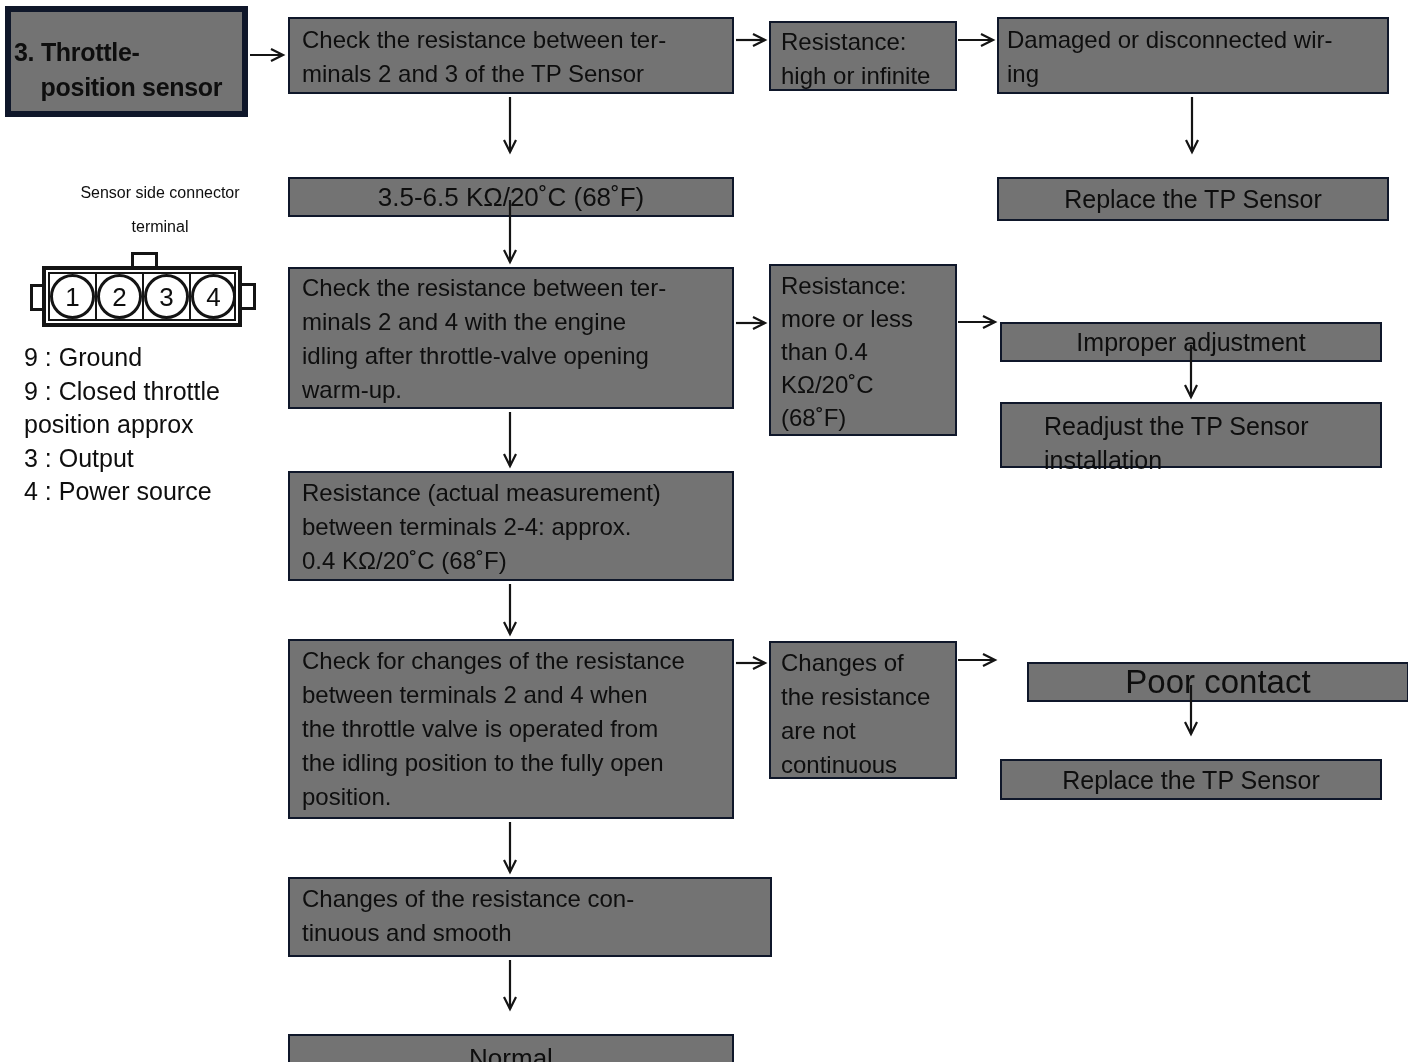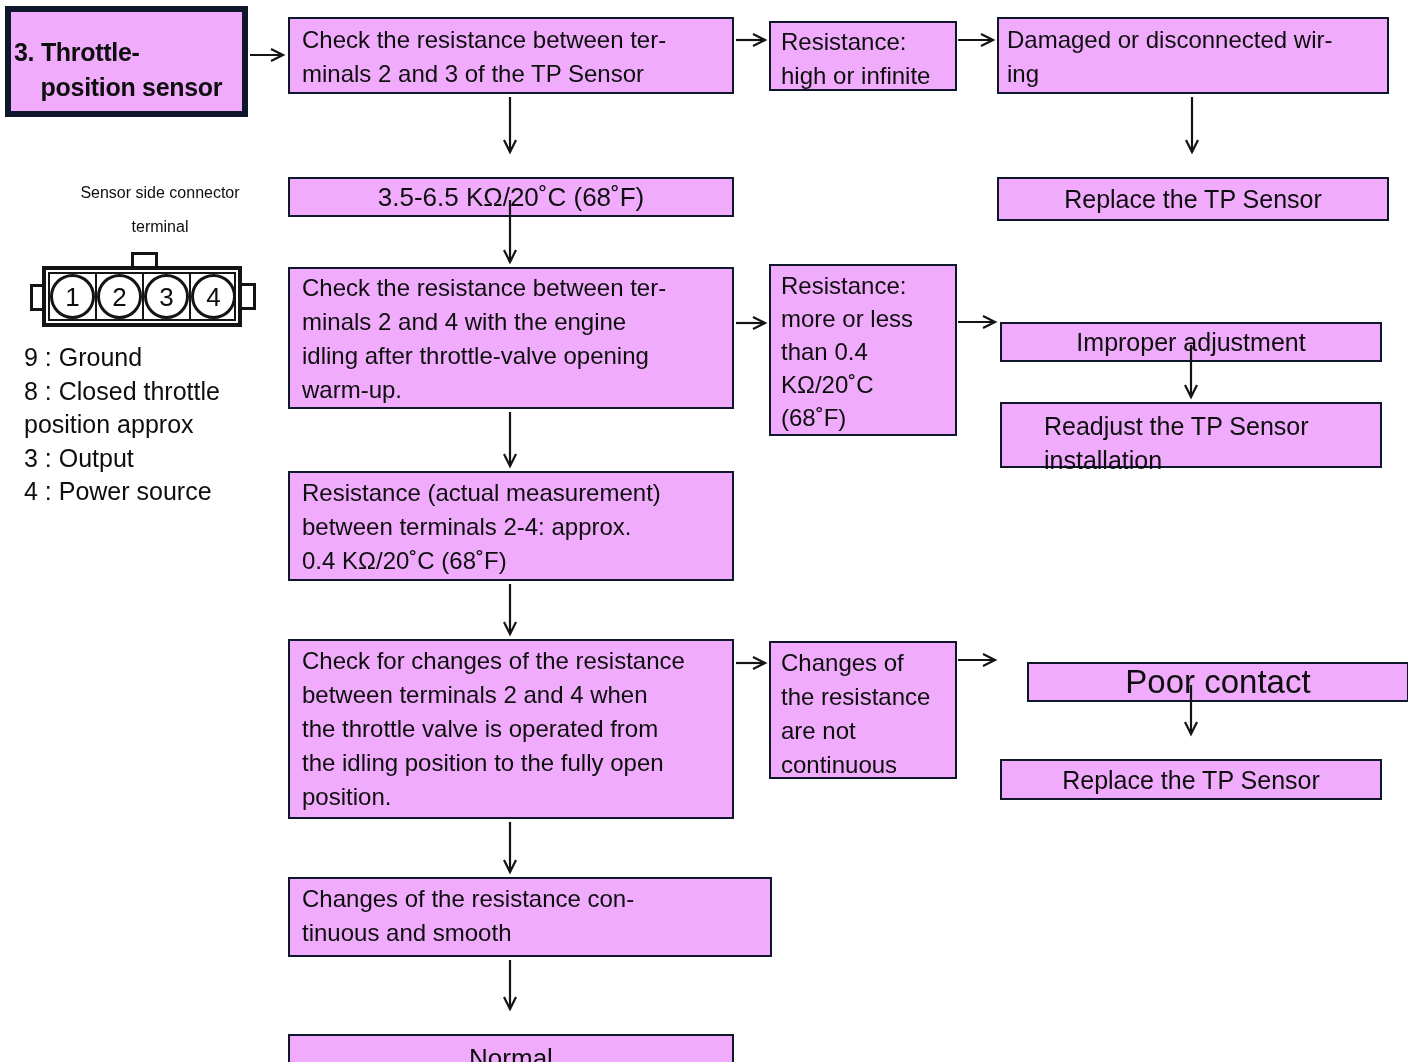--- a/index.html
+++ b/index.html
@@ -1,21 +1,21 @@
 <!DOCTYPE html>
 <html><head>
 <meta charset="utf-8">
 <style>
   html,body{margin:0;padding:0;background:#ffffff;}
   .canvas{
     position:relative;width:1408px;height:1062px;background:#fff;
     font-family:"Liberation Sans",sans-serif;color:#0e0e0e;overflow:hidden;
   }
   .node{
-    position:absolute;box-sizing:border-box;border:2px solid #0f172a;background:#f0abfc;
+    position:absolute;box-sizing:border-box;border:2px solid #0f172a;background:#737373;
     font-size:24px;line-height:34px;white-space:pre;z-index:1;
   }
   .pad{padding:4px 10px 4px 12px;}
   .center{display:flex;align-items:center;justify-content:center;text-align:center;white-space:pre-line;margin-top:20px;}
   .title-box{
     left:5px;top:6px;width:243px;height:111px;border-width:6px;
     font-weight:bold;font-size:25px;line-height:35px;white-space:pre-wrap;
     padding:23px 0 0 3px;letter-spacing:-0.3px;
   }
   .n-check23{left:288px;top:17px;width:446px;height:77px;}
@@ -154,19 +154,19 @@
         </div>
         <div class="ccell">
           <div class="pin">4</div>
         </div>
       </div>
     </div>
   </div>
 
   <div class="legend">
     <div>9 : Ground</div>
-    <div>8 : Closed throttle</div>
+    <div>9 : Closed throttle</div>
     <div>position approx</div>
     <div>3 : Output</div>
     <div>4 : Power source</div>
   </div>
 
 </div>
 
 </body></html>

